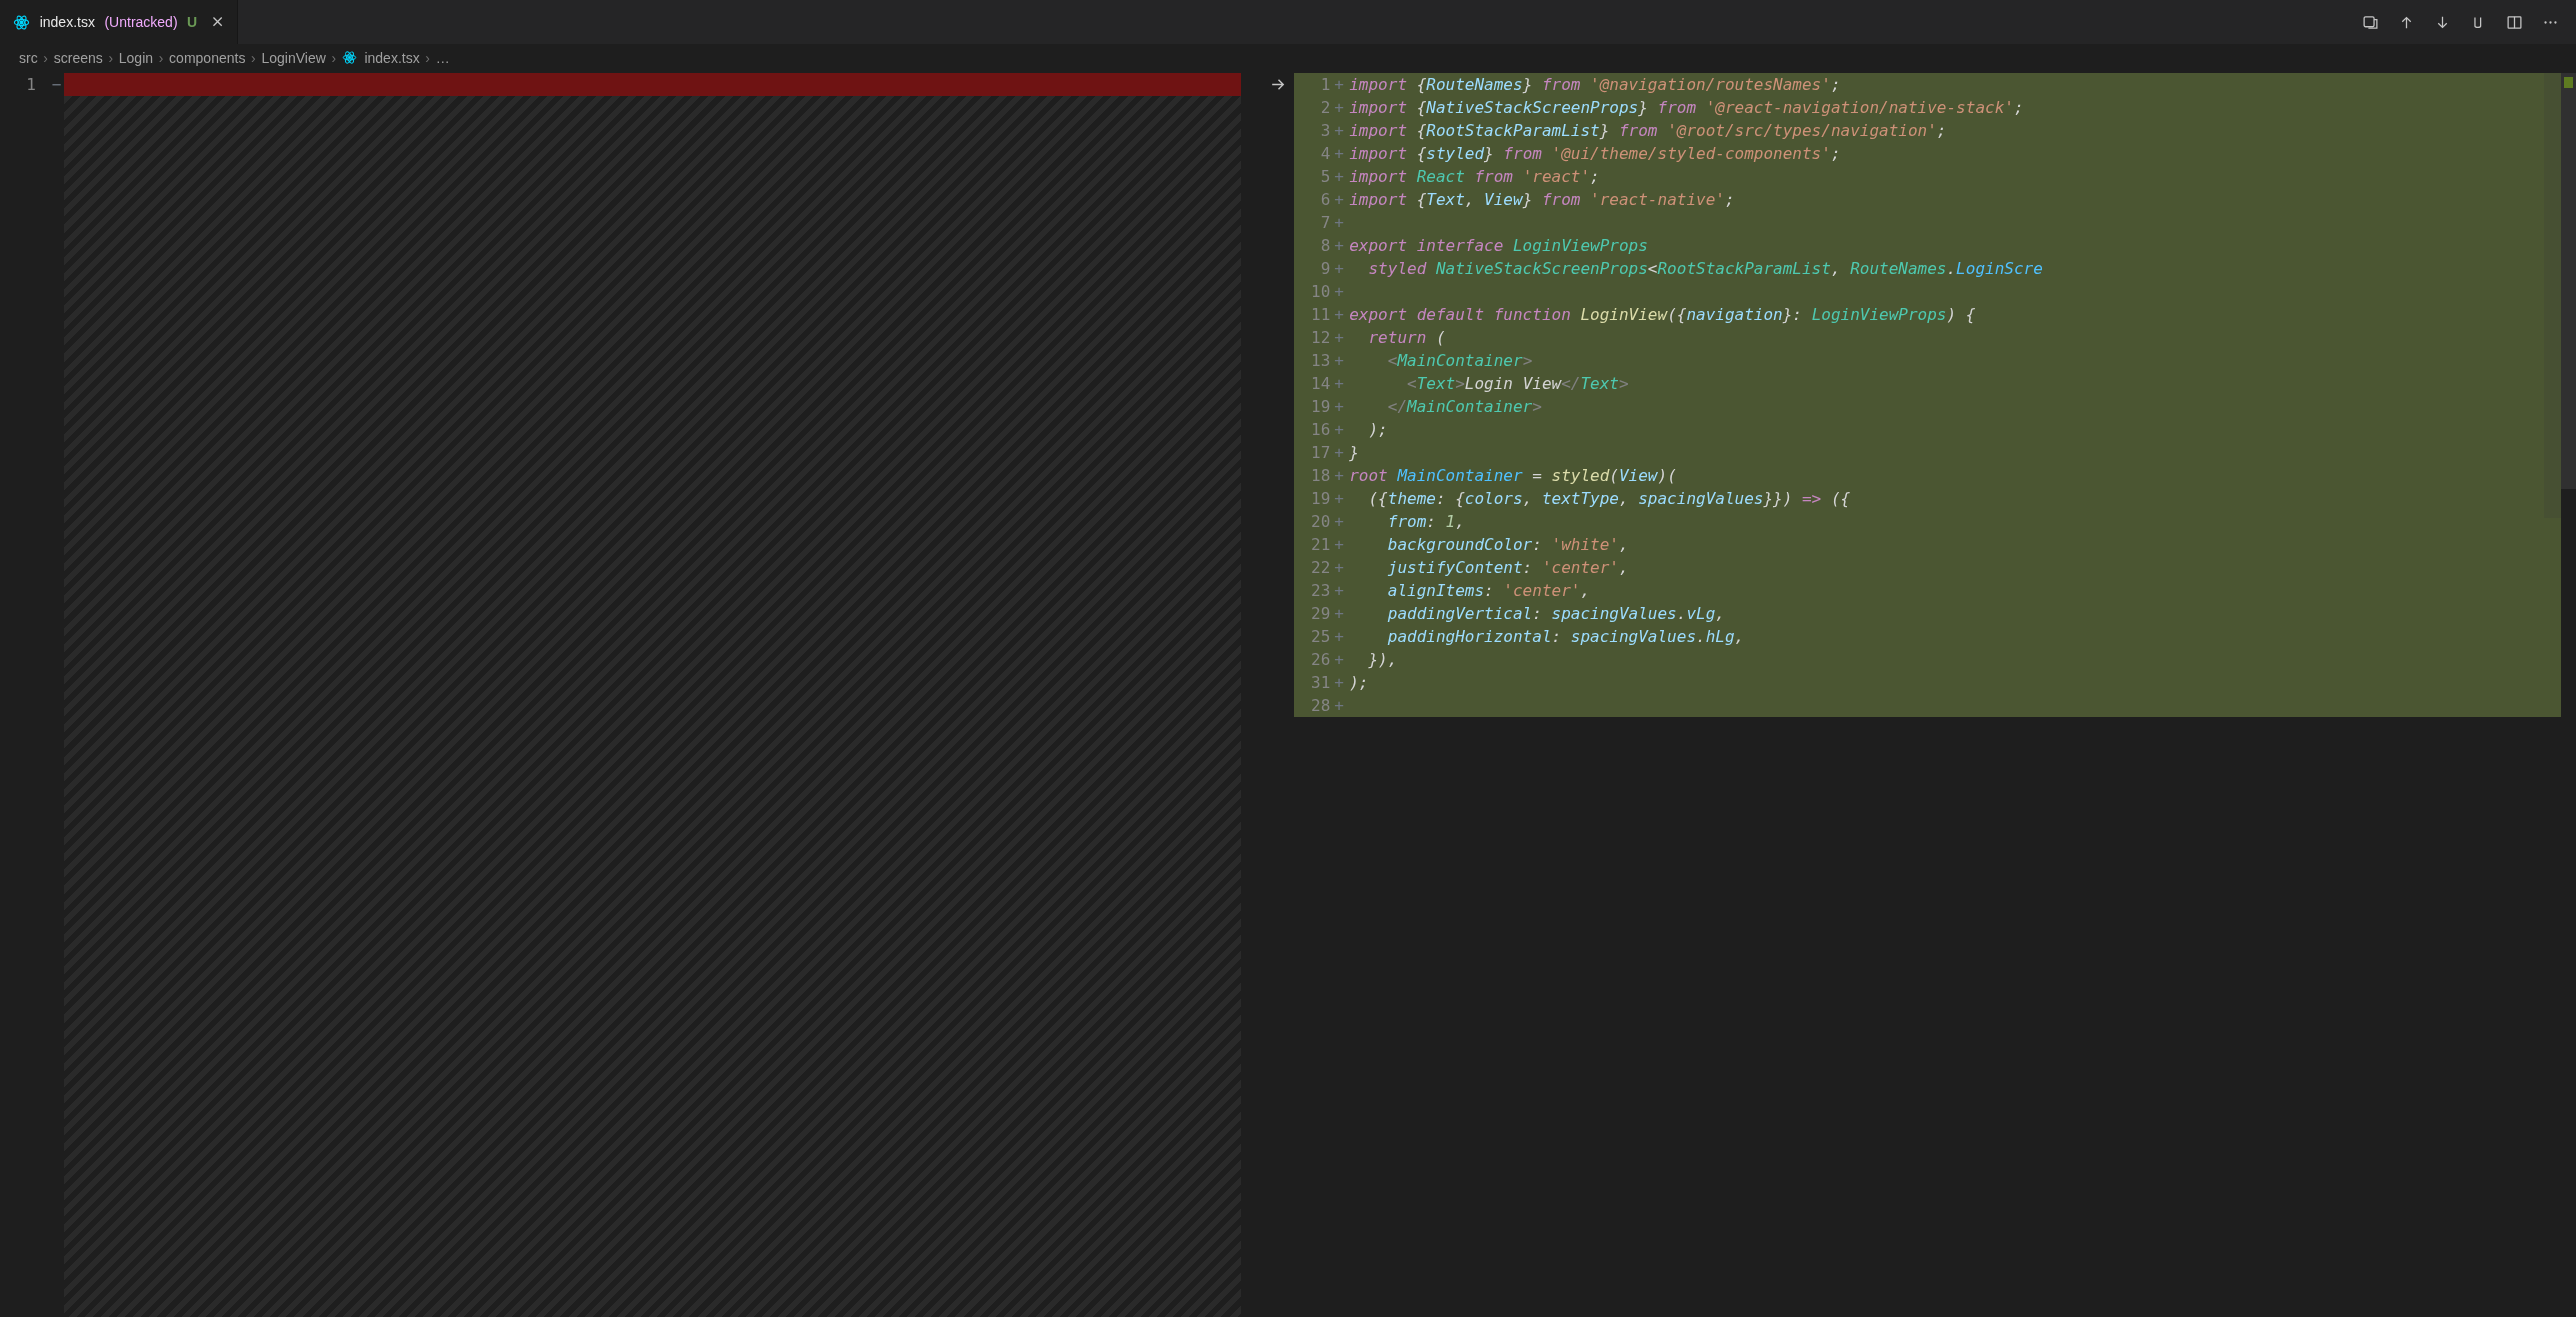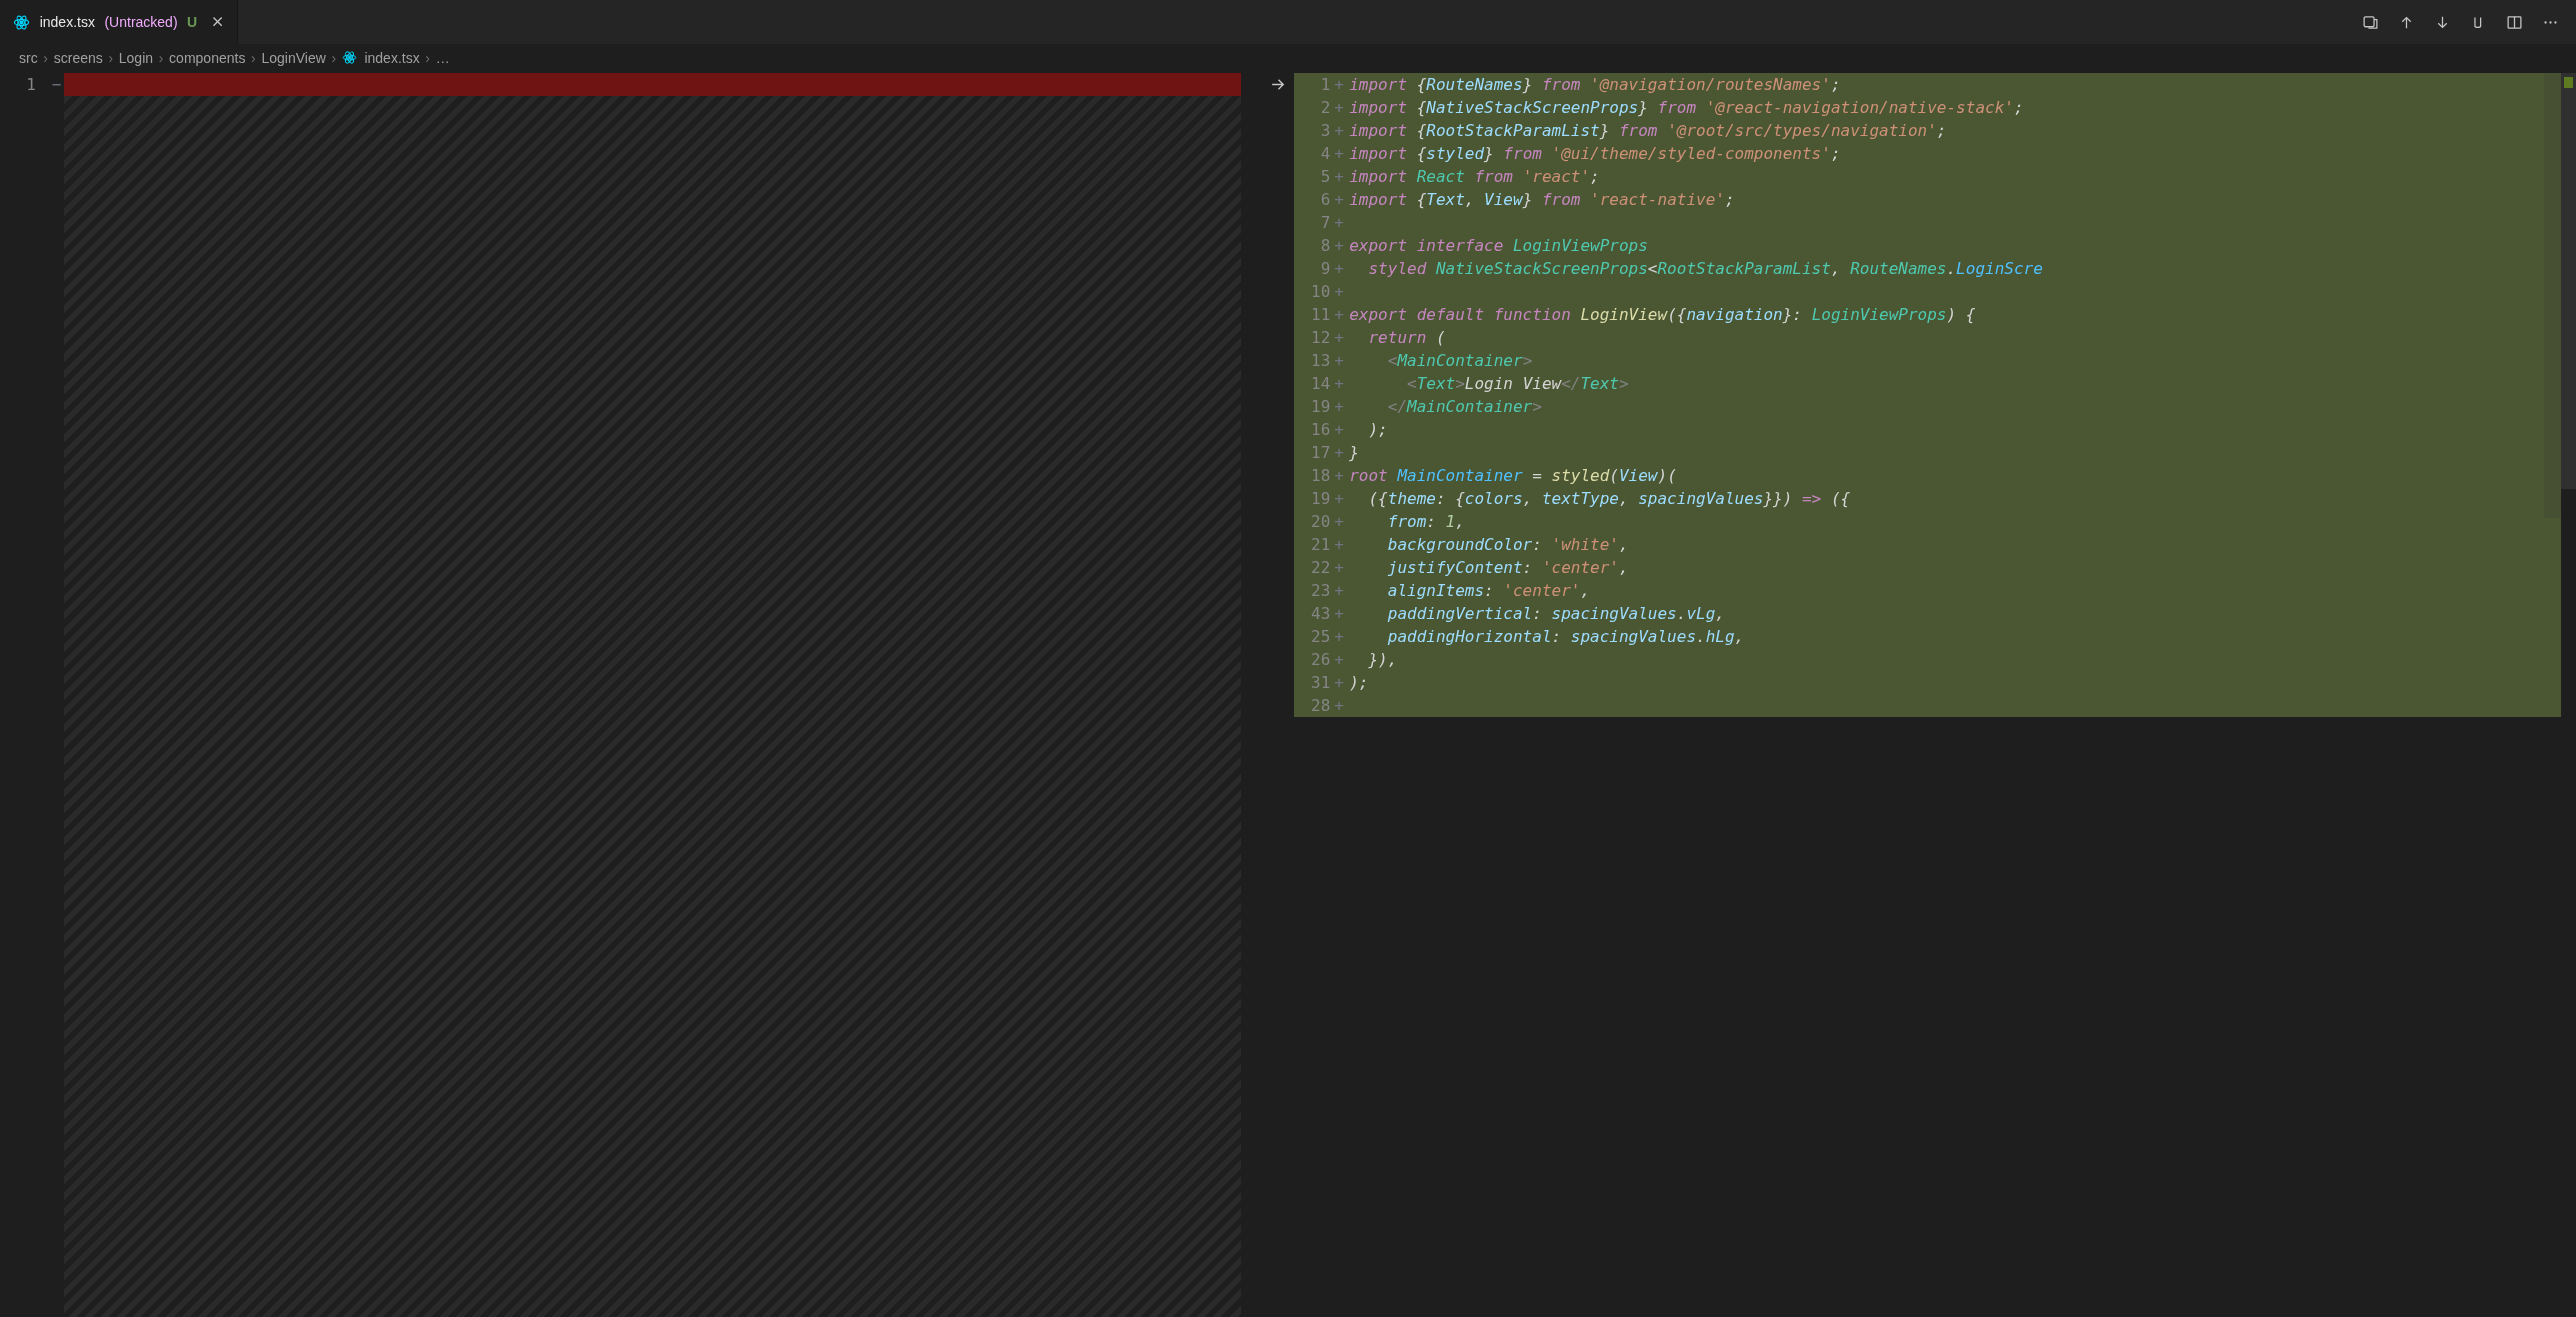--- a/index.html
+++ b/index.html
@@ -231,21 +231,21 @@
         <div class="code-line added"><div class="ln2">14</div><div class="sign2">+</div><div class="code"><span class="d">      </span><span class="tp">&lt;</span><span class="tg">Text</span><span class="tp">&gt;</span><span class="d">Login View</span><span class="tp">&lt;/</span><span class="tg">Text</span><span class="tp">&gt;</span></div></div>
         <div class="code-line added"><div class="ln2">19</div><div class="sign2">+</div><div class="code"><span class="d">    </span><span class="tp">&lt;/</span><span class="tg">MainContainer</span><span class="tp">&gt;</span></div></div>
         <div class="code-line added"><div class="ln2">16</div><div class="sign2">+</div><div class="code"><span class="d">  );</span></div></div>
         <div class="code-line added"><div class="ln2">17</div><div class="sign2">+</div><div class="code"><span class="p">}</span></div></div>
         <div class="code-line added"><div class="ln2">18</div><div class="sign2">+</div><div class="code"><span class="k">root </span><span class="c">MainContainer</span><span class="d"> = </span><span class="f">styled</span><span class="p">(</span><span class="v">View</span><span class="p">)(</span></div></div>
         <div class="code-line added"><div class="ln2">19</div><div class="sign2">+</div><div class="code"><span class="d">  ({</span><span class="v">theme</span><span class="p">: {</span><span class="v">colors</span><span class="p">, </span><span class="v">textType</span><span class="p">, </span><span class="v">spacingValues</span><span class="p">}}) </span><span class="k">=&gt;</span><span class="p"> ({</span></div></div>
         <div class="code-line added"><div class="ln2">20</div><div class="sign2">+</div><div class="code"><span class="d">    </span><span class="v">from</span><span class="p">: </span><span class="n">1</span><span class="p">,</span></div></div>
         <div class="code-line added"><div class="ln2">21</div><div class="sign2">+</div><div class="code"><span class="d">    </span><span class="v">backgroundColor</span><span class="p">: </span><span class="s">'white'</span><span class="p">,</span></div></div>
         <div class="code-line added"><div class="ln2">22</div><div class="sign2">+</div><div class="code"><span class="d">    </span><span class="v">justifyContent</span><span class="p">: </span><span class="s">'center'</span><span class="p">,</span></div></div>
         <div class="code-line added"><div class="ln2">23</div><div class="sign2">+</div><div class="code"><span class="d">    </span><span class="v">alignItems</span><span class="p">: </span><span class="s">'center'</span><span class="p">,</span></div></div>
-        <div class="code-line added"><div class="ln2">43</div><div class="sign2">+</div><div class="code"><span class="d">    </span><span class="v">paddingVertical</span><span class="p">: </span><span class="v">spacingValues</span><span class="p">.</span><span class="v">vLg</span><span class="p">,</span></div></div>
+        <div class="code-line added"><div class="ln2">29</div><div class="sign2">+</div><div class="code"><span class="d">    </span><span class="v">paddingVertical</span><span class="p">: </span><span class="v">spacingValues</span><span class="p">.</span><span class="v">vLg</span><span class="p">,</span></div></div>
         <div class="code-line added"><div class="ln2">25</div><div class="sign2">+</div><div class="code"><span class="d">    </span><span class="v">paddingHorizontal</span><span class="p">: </span><span class="v">spacingValues</span><span class="p">.</span><span class="v">hLg</span><span class="p">,</span></div></div>
         <div class="code-line added"><div class="ln2">26</div><div class="sign2">+</div><div class="code"><span class="d">  }),</span></div></div>
         <div class="code-line added"><div class="ln2">31</div><div class="sign2">+</div><div class="code"><span class="d">);</span></div></div>
         <div class="code-line added"><div class="ln2">28</div><div class="sign2">+</div><div class="code"><span class="d"></span></div></div>
       </div>
     <div class="right-minimap"></div>
     <div class="ruler">
       <div class="added-mark"></div>
       <div class="thumb"></div>
     </div>

